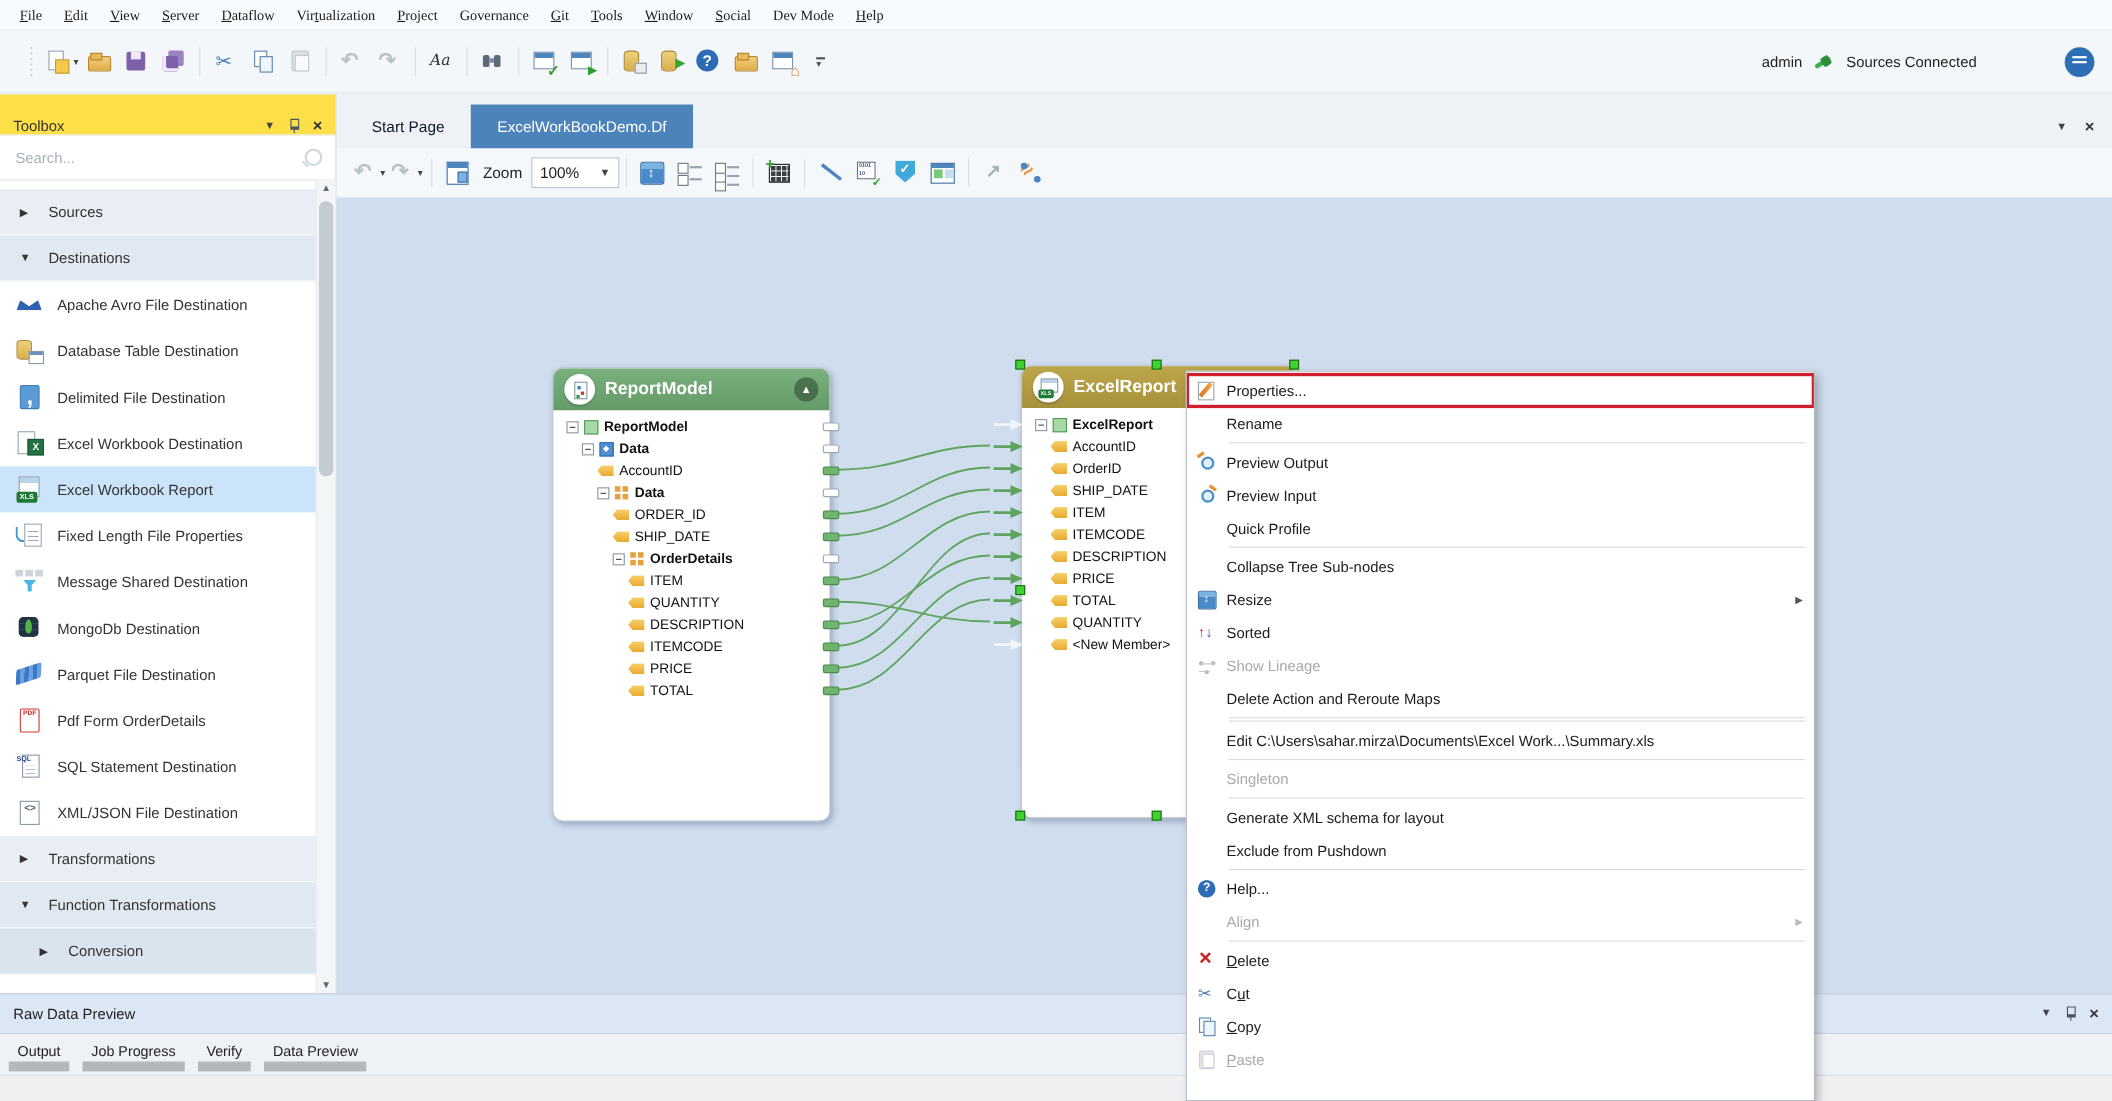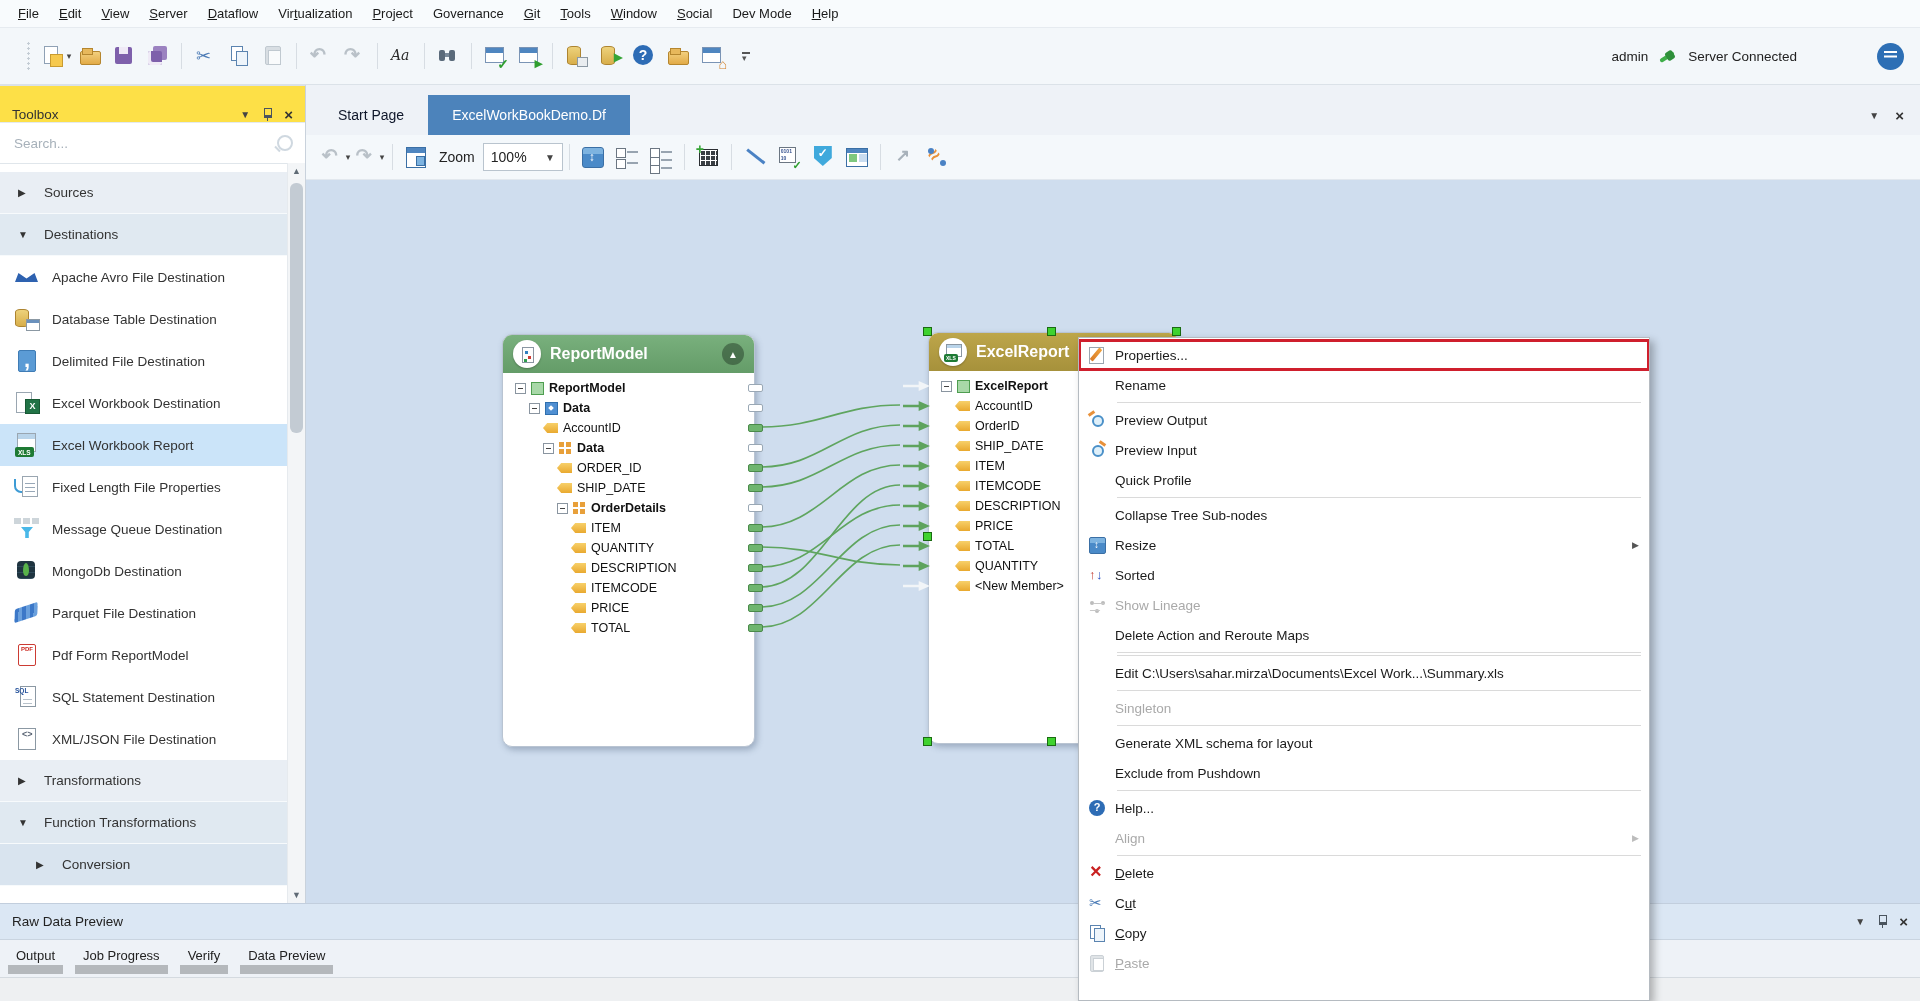--- a/index.html
+++ b/index.html
@@ -4,21 +4,21 @@
 <style>
   html,body{margin:0;padding:0;width:1920px;height:1001px;overflow:hidden;
     font-family:"Liberation Sans",sans-serif;background:#f3f6fa;}
   .app{position:relative;width:1920px;height:1001px;background:#f3f6fa;}
   u{text-decoration:underline;}
 
   
   .menubar{position:absolute;left:0;top:0;width:100%;height:28px;background:#f8fbfd;
     border-bottom:1px solid #e6ebf0;display:flex;align-items:center;padding-left:8px;
     font-size:13px;color:#1a1a1a;box-sizing:border-box;}
-  .mb-item{padding:4px 10px;}
+  .mb-item{padding:4px 10px;font-family:Liberation Serif, serif;}
 
   
   .toolbar{position:absolute;left:0;top:28px;width:100%;height:57px;background:#f3f7fa;
     border-bottom:1px solid #dbe2e8;display:flex;align-items:center;padding-left:26px;box-sizing:border-box;}
   .grip{width:5px;height:30px;margin-right:8px;background:radial-gradient(#c3ccd4 1px,transparent 1.2px);
     background-size:5px 5px;}
   .tb-btn{height:34px;min-width:32px;display:flex;align-items:center;justify-content:center;margin:0 1px;}
   .tb-sep{width:1px;height:26px;background:#d7dde3;margin:0 6px;}
   .tb-right{margin-left:auto;display:flex;align-items:center;gap:10px;padding-right:16px;
     font-size:13.5px;color:#222;}
@@ -316,21 +316,21 @@
         <div class="tb-btn">
           <span class="ico i-homewin"></span>
         </div>
         <div class="tb-btn">
           <span class="ico i-overflow"></span>
         </div>
       </div>
     <div class="tb-right">
       <span>admin</span>
       <span class="plug"></span>
-      <span>Server Connected</span>
+      <span>Sources Connected</span>
       <span style="width:60px"></span>
       <span class="chat"></span>
     </div>
   </div>
 
   <div class="toolbox">
     <div class="tbx-header">
       <span>Toolbox</span>
       <span class="hicons">
         <span class="chev">▼</span>
@@ -370,33 +370,33 @@
         <div class="tbx-row tbx-item selected">
           <span class="xicon x-xlrep"></span>
           <span>Excel Workbook Report</span>
         </div>
         <div class="tbx-row tbx-item">
           <span class="xicon x-fixed"></span>
           <span>Fixed Length File Properties</span>
         </div>
         <div class="tbx-row tbx-item">
           <span class="xicon x-mq"></span>
-          <span>Message Queue Destination</span>
+          <span>Message Shared Destination</span>
         </div>
         <div class="tbx-row tbx-item">
           <span class="xicon x-mongo"></span>
           <span>MongoDb Destination</span>
         </div>
         <div class="tbx-row tbx-item">
           <span class="xicon x-parquet"></span>
           <span>Parquet File Destination</span>
         </div>
         <div class="tbx-row tbx-item">
           <span class="xicon x-pdf"></span>
-          <span>Pdf Form ReportModel</span>
+          <span>Pdf Form OrderDetails</span>
         </div>
         <div class="tbx-row tbx-item">
           <span class="xicon x-sql"></span>
           <span>SQL Statement Destination</span>
         </div>
         <div class="tbx-row tbx-item">
           <span class="xicon x-xml"></span>
           <span>XML/JSON File Destination</span>
         </div>
         <div class="tbx-row tbx-group">

